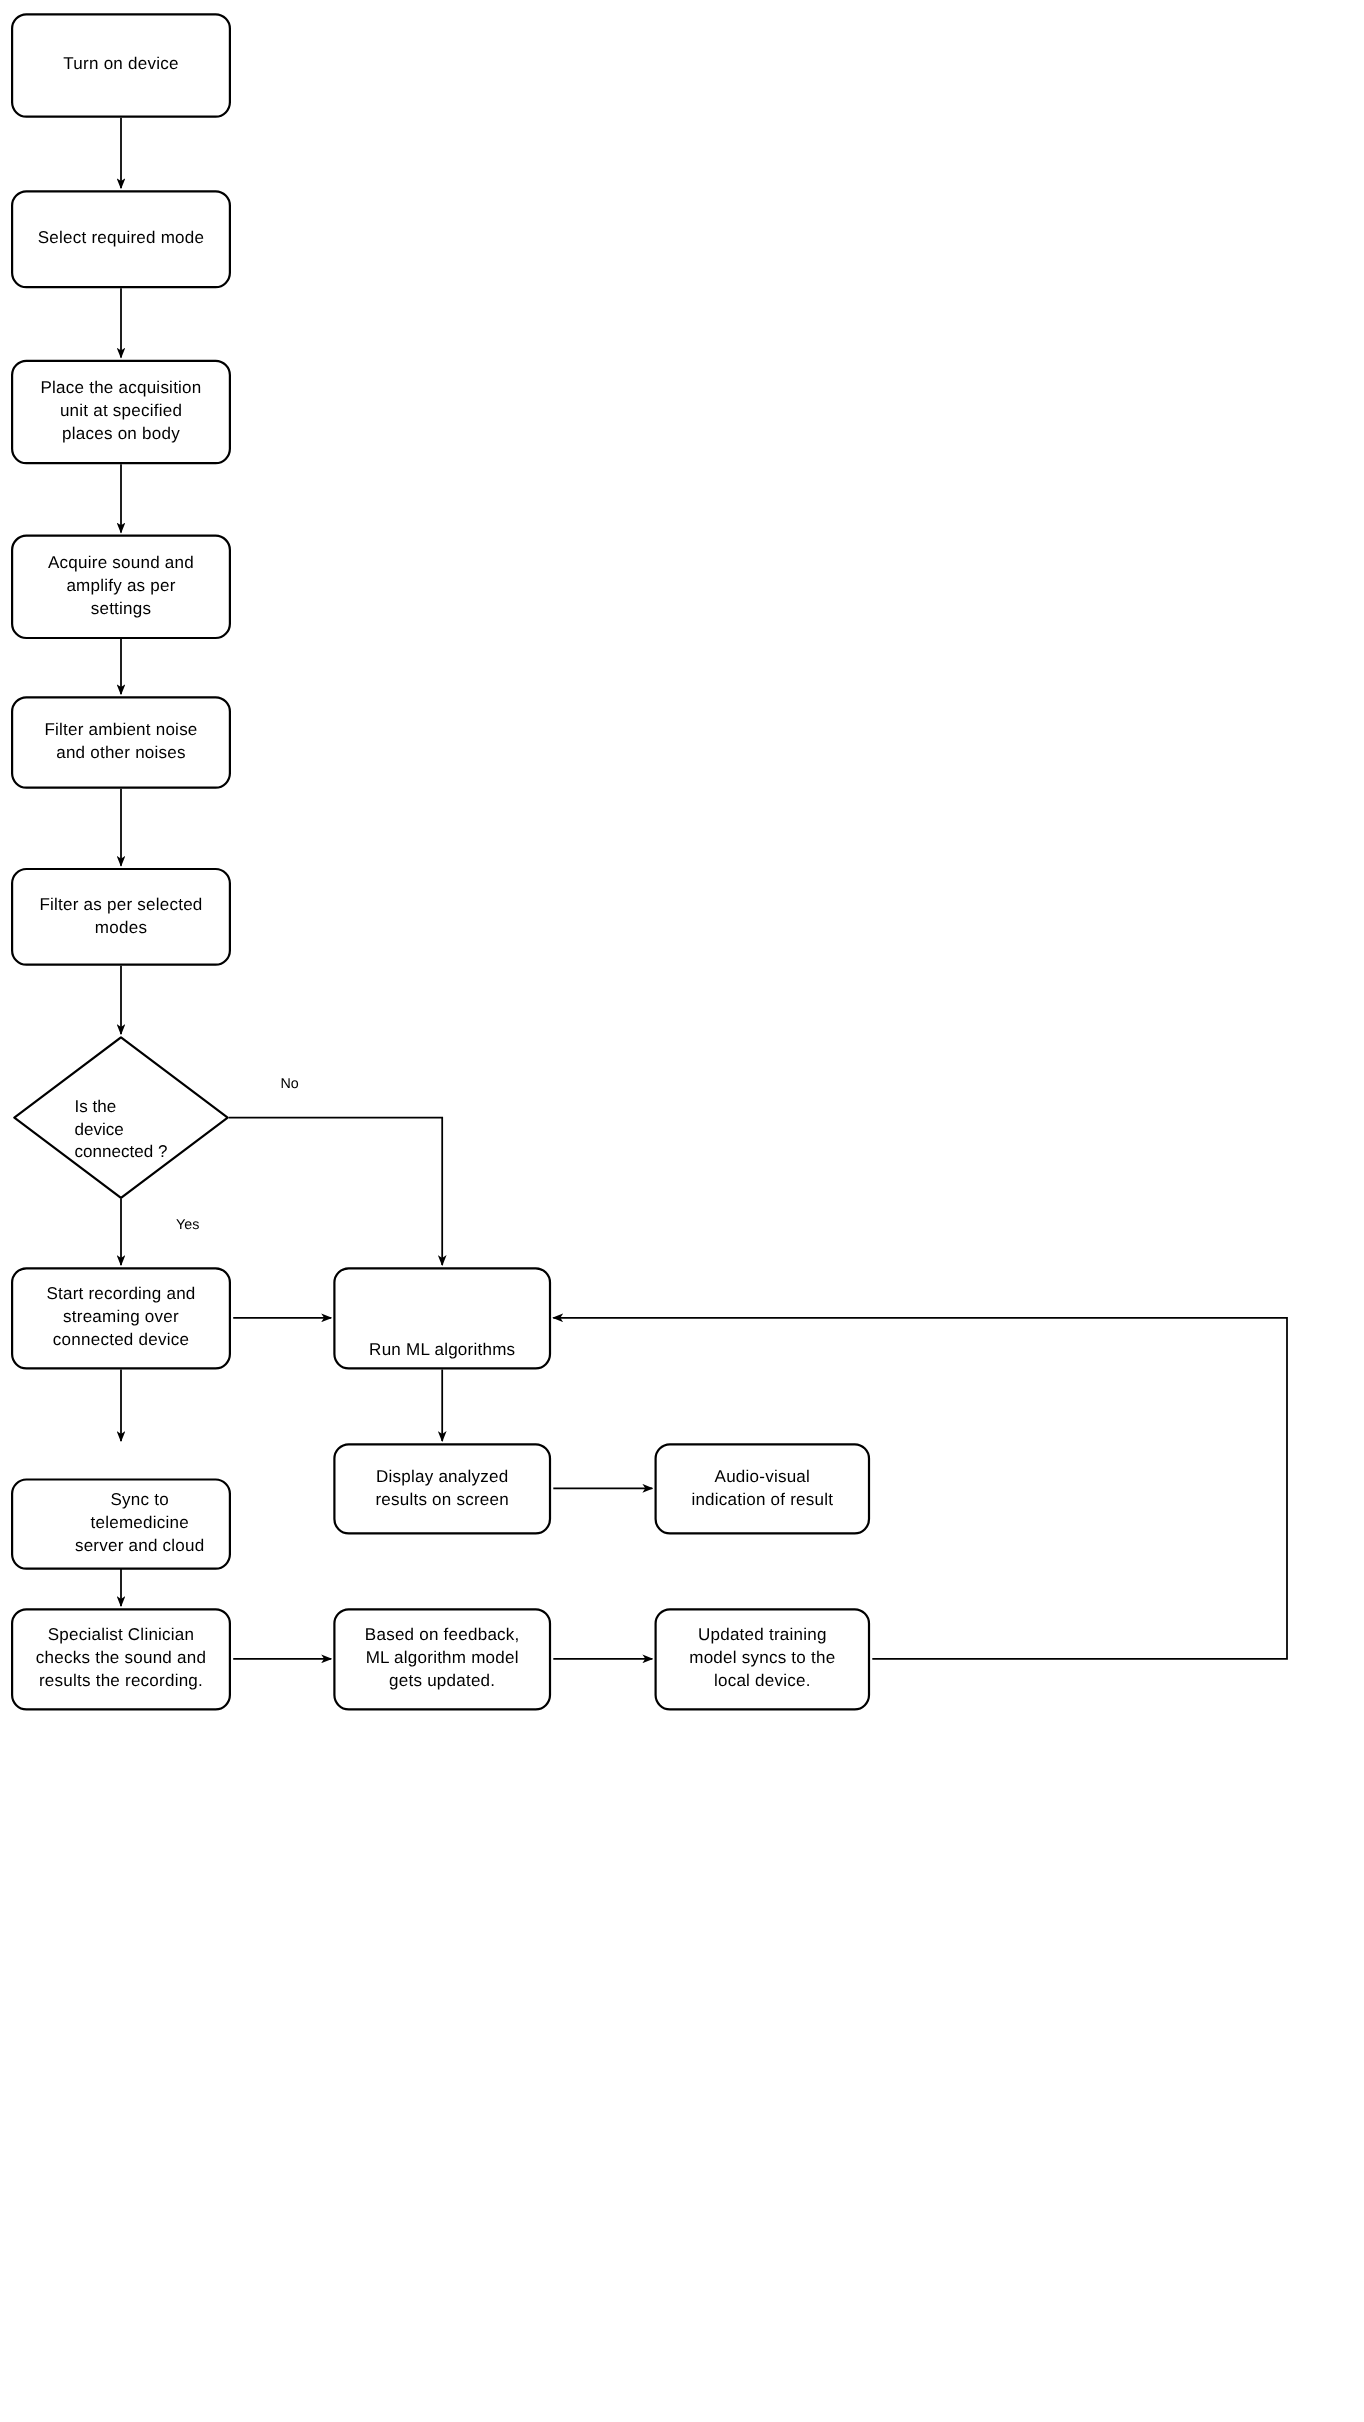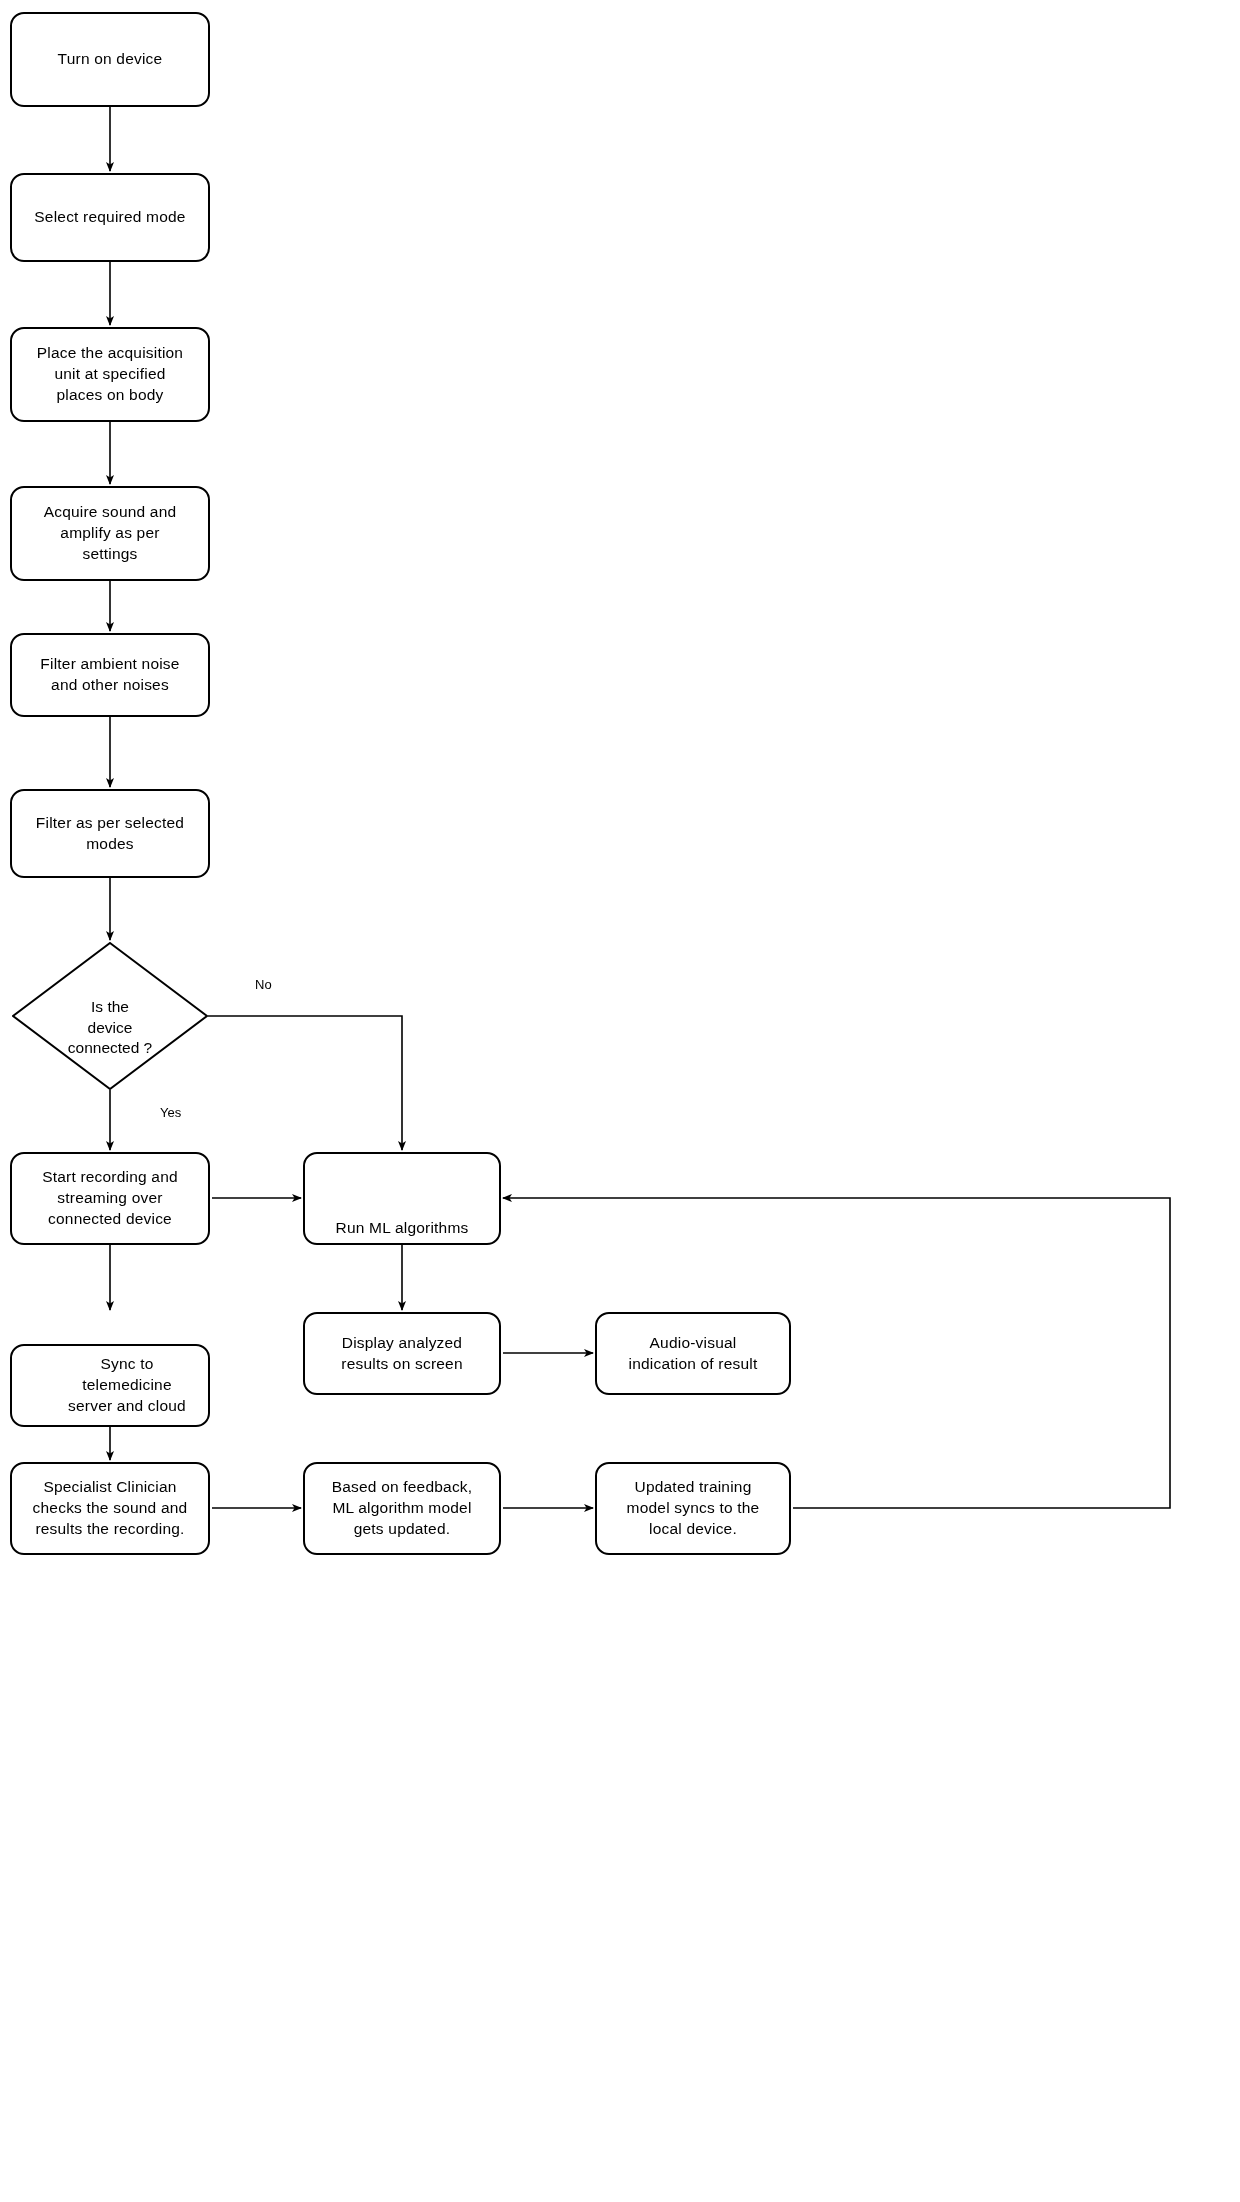--- a/index.html
+++ b/index.html
@@ -46,21 +46,21 @@
     justify-content:center;
   }
   .decision .dia-shape{
     position:absolute;
     left:0; top:0;
     width:100%; height:100%;
   }
   .decision .dia-label{
     position:relative;
     z-index:2;
-    text-align:center;
+    text-align:left;
     font-size:15.5px;
     line-height:1.35;
     white-space:pre-line;
     margin-top:24px;
   }
   .edge-label{
     position:absolute;
     font-size:13px;
     line-height:1.2;
     white-space:nowrap;

